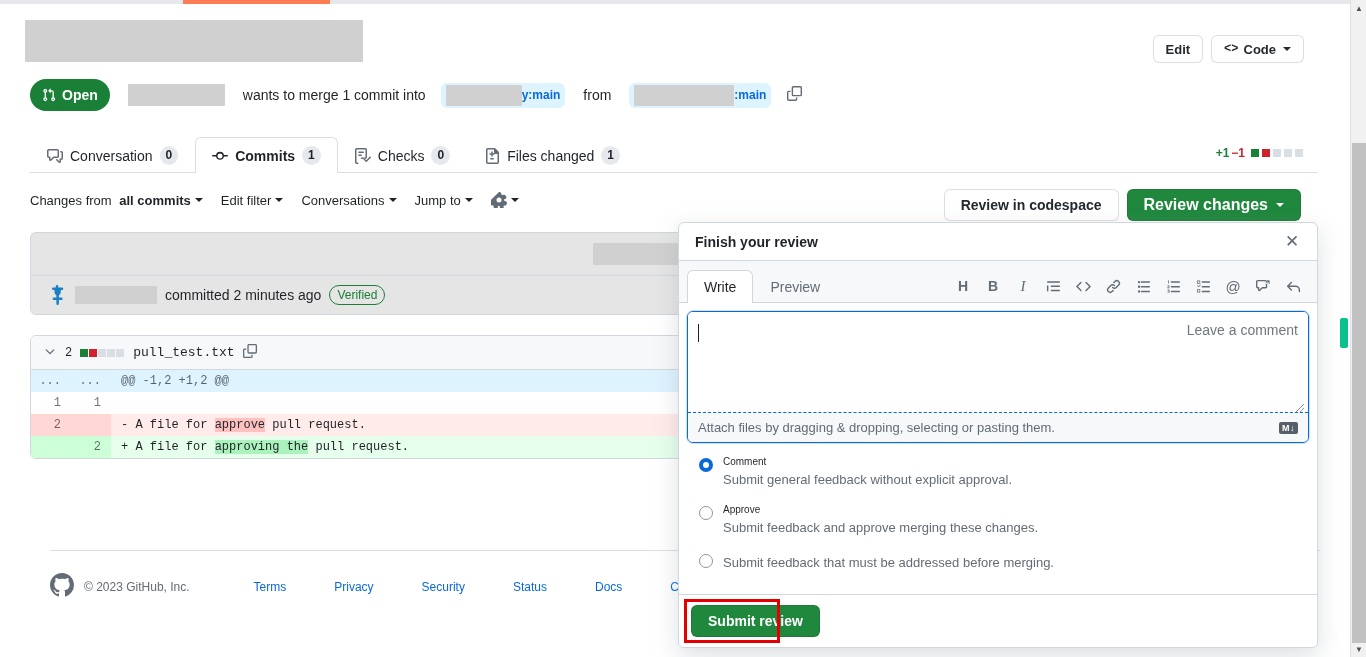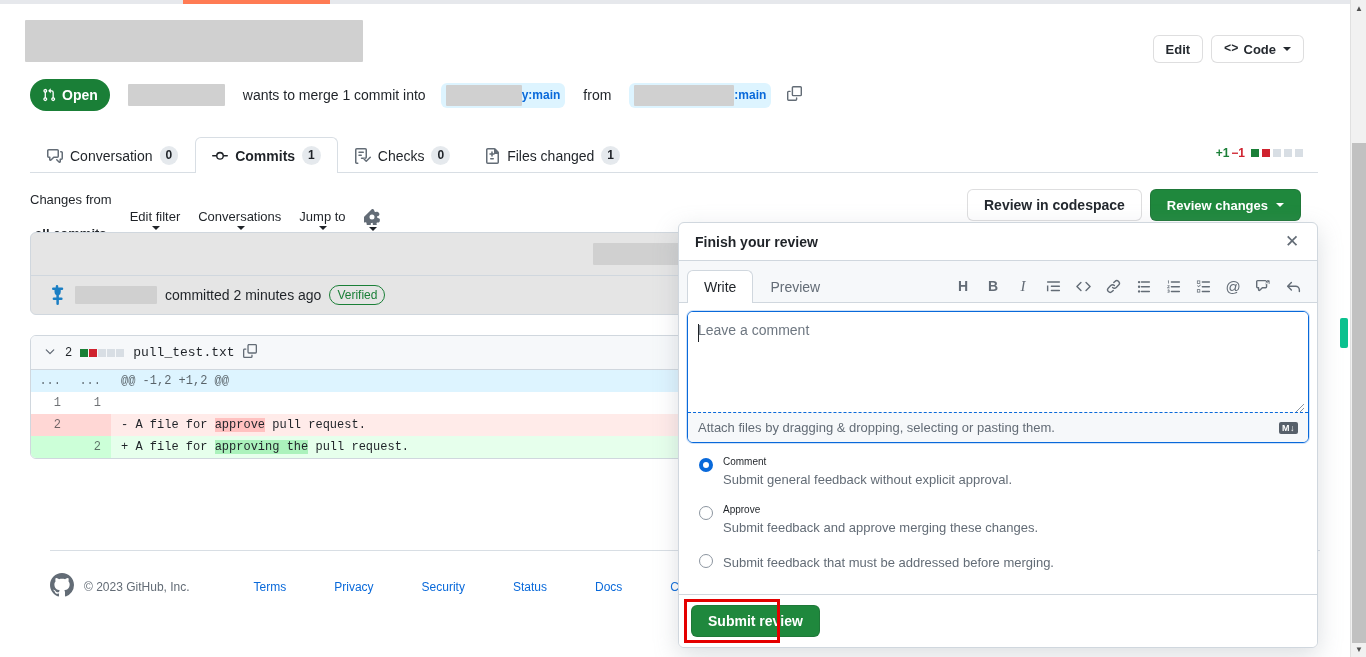--- a/index.html
+++ b/index.html
@@ -73,25 +73,25 @@
   .tab.active .counter { background:#d8dee4a8; }
 
   .diffstat { position:absolute; right:46px; top:142px; font-size:12px; font-weight:600; display:flex; align-items:center; gap:2px; }
   .diffstat .plus { color:#1a7f37; }
   .diffstat .minus { color:#cf222e; margin-right:4px; }
   .sq { width:8px; height:8px; display:inline-block; margin-right:1px; }
   .sq.g { background:#1a7f37; } .sq.r { background:#cf222e; } .sq.n { background:#d8dee4; }
 
   
   .subnav { position:absolute; left:30px; top:188px; display:flex; align-items:center; gap:18px; font-size:13px; color:#1f2328; }
-  .subnav .item { cursor:pointer; display:inline-flex; align-items:center; gap:2px;flex-direction:column; }
+  .subnav .item { cursor:pointer; display:inline-flex; align-items:center; gap:2px; }
   .subnav .item b { font-weight:600; }
 
   .right-actions { position:absolute; right:49px; top:185px; display:flex; gap:8px; }
-  .btn-primary { background:#1f883d; color:#fff; border:1px solid rgba(31,35,40,.15); border-radius:6px; font-size:13px; font-weight:600; padding:5px 16px; height:32px; display:inline-flex; align-items:center; gap:6px; cursor:pointer; }
+  .btn-primary { background:#1f883d; color:#fff; border:1px solid rgba(31,35,40,.15); border-radius:6px; font-size:16px; font-weight:600; padding:5px 16px; height:32px; display:inline-flex; align-items:center; gap:6px; cursor:pointer; }
   .btn-lg { height:32px; font-size:14px; padding:5px 16px; }
 
   
   .commit-card { position:absolute; left:30px; top:228px; width: 1288px; border:1px solid #d0d7de; border-radius:6px; background:#e5e5e5;text-align:center; }
   .commit-msg { padding:10px 16px; border-bottom:1px solid #d0d7de; }
   .commit-msg .redact { width:163px; height:22px; }
   .commit-meta { padding:9px 16px; display:flex; align-items:center; gap:8px; font-size:14px; color:#1f2328; }
   .avatar-icon { width:20px; height:20px; color:#1b7fc4; }
   .commit-meta .redact { width:82px; height:18px; }
   .verified { border:1px solid #1a7f37; color:#1a7f37; border-radius:2em; font-size:12px; font-weight:500; padding:0 7px; line-height:18px; height:20px; display:inline-flex; align-items:center; }
@@ -137,21 +137,21 @@
   .rp-tab { padding:8px 16px; font-size:14px; color:#1f2328; cursor:pointer; border:1px solid transparent; border-bottom:none; position:relative; top:1px; }
   .rp-tab.active { background:#fff; border-color:#d0d7de; border-radius:6px 6px 0 0; }
   .md-tools { margin-left:auto; display:flex; align-items:center; gap:14px; padding:0 8px 8px 0; color:#636c76; }
   .md-tools .t { cursor:pointer; display:inline-flex; width:16px; height:16px; align-items:center; justify-content:center; }
 
   .rp-body { padding:8px; flex:1; display:flex; flex-direction:column; }
   .composer { border:1px solid #0969da; border-radius:6px; overflow:hidden; box-shadow:0 0 0 1px #0969da33; }
   .ta-wrap { position:relative; background:#fff; height:100px; }
   .ta {
     width:100%; height:100%; border:0; outline:0; resize:none; padding:10px 10px 10px 10px;
-    font-family:"Liberation Sans", sans-serif; font-size:14px; color:#737373; background:transparent;
+    font-family:"Liberation Sans", sans-serif; font-size:14px; color:#737373; background:transparent;text-align:right;
   }
   .ta::placeholder { color:#6e7781; }
   .ta-caret { position:absolute; left:10px; top:12px; width:1px; height:18px; background:#1f2328; }
   .resize-grip { position:absolute; right:3px; bottom:2px; width:10px; height:10px; color:#8c959f; }
   .attach { border-top:1px dashed #0969da; background:#f6f8fa; padding:7px 10px; font-size:13px; color:#636c76; display:flex; align-items:center; justify-content:space-between; }
   .md-badge { background:#57606a; color:#fff; font-size:9px; font-weight:700; border-radius:2px; padding:1px 3px; letter-spacing:.5px; font-family:"Liberation Sans", sans-serif; }
 
   .radios { padding:12px 4px 0 12px; }
   .radio-row { display:flex; gap:10px; margin-bottom:14px; }
   .rdo { width:14px; height:14px; border-radius:50%; border:1px solid #8c959f; background:#fff; flex:0 0 auto; margin-top:3px; position:relative; cursor:pointer; }

